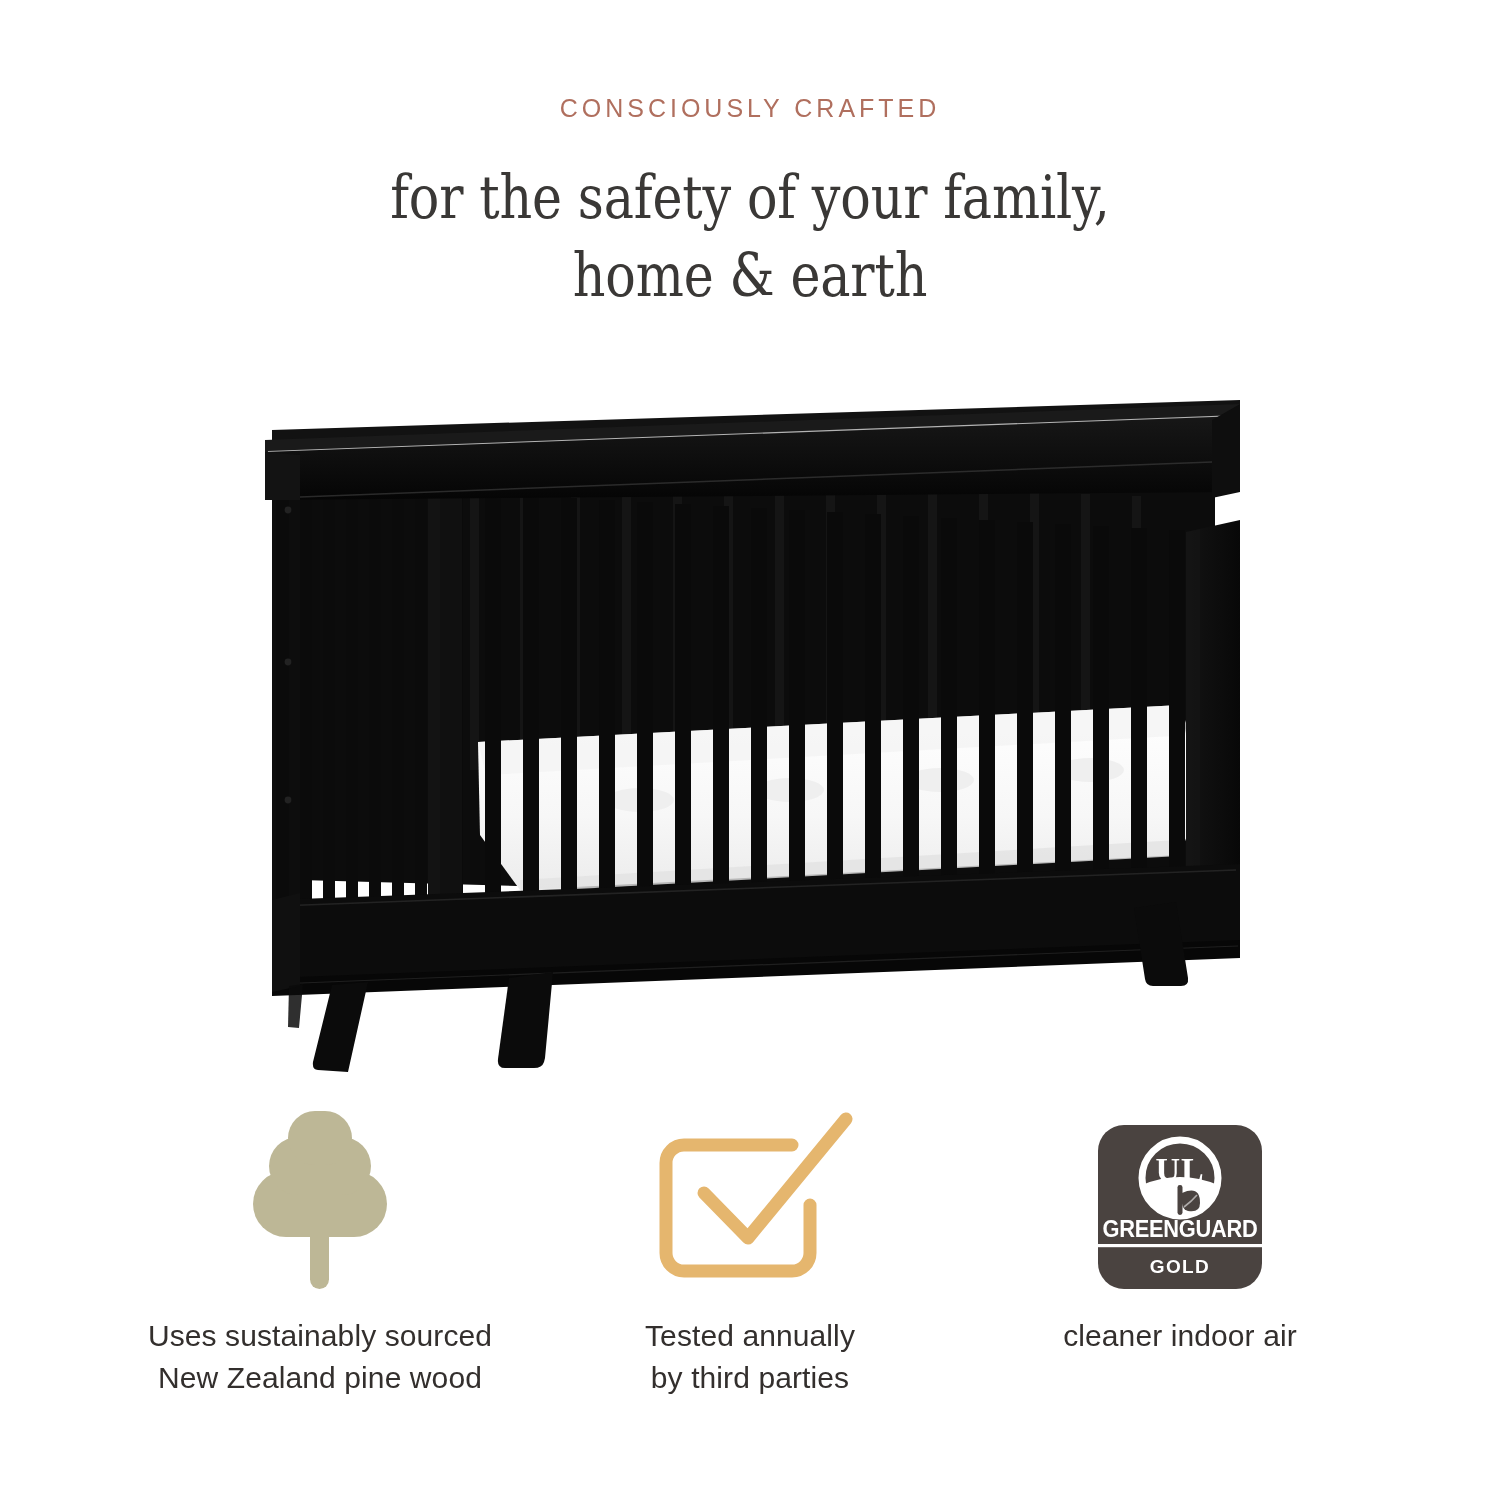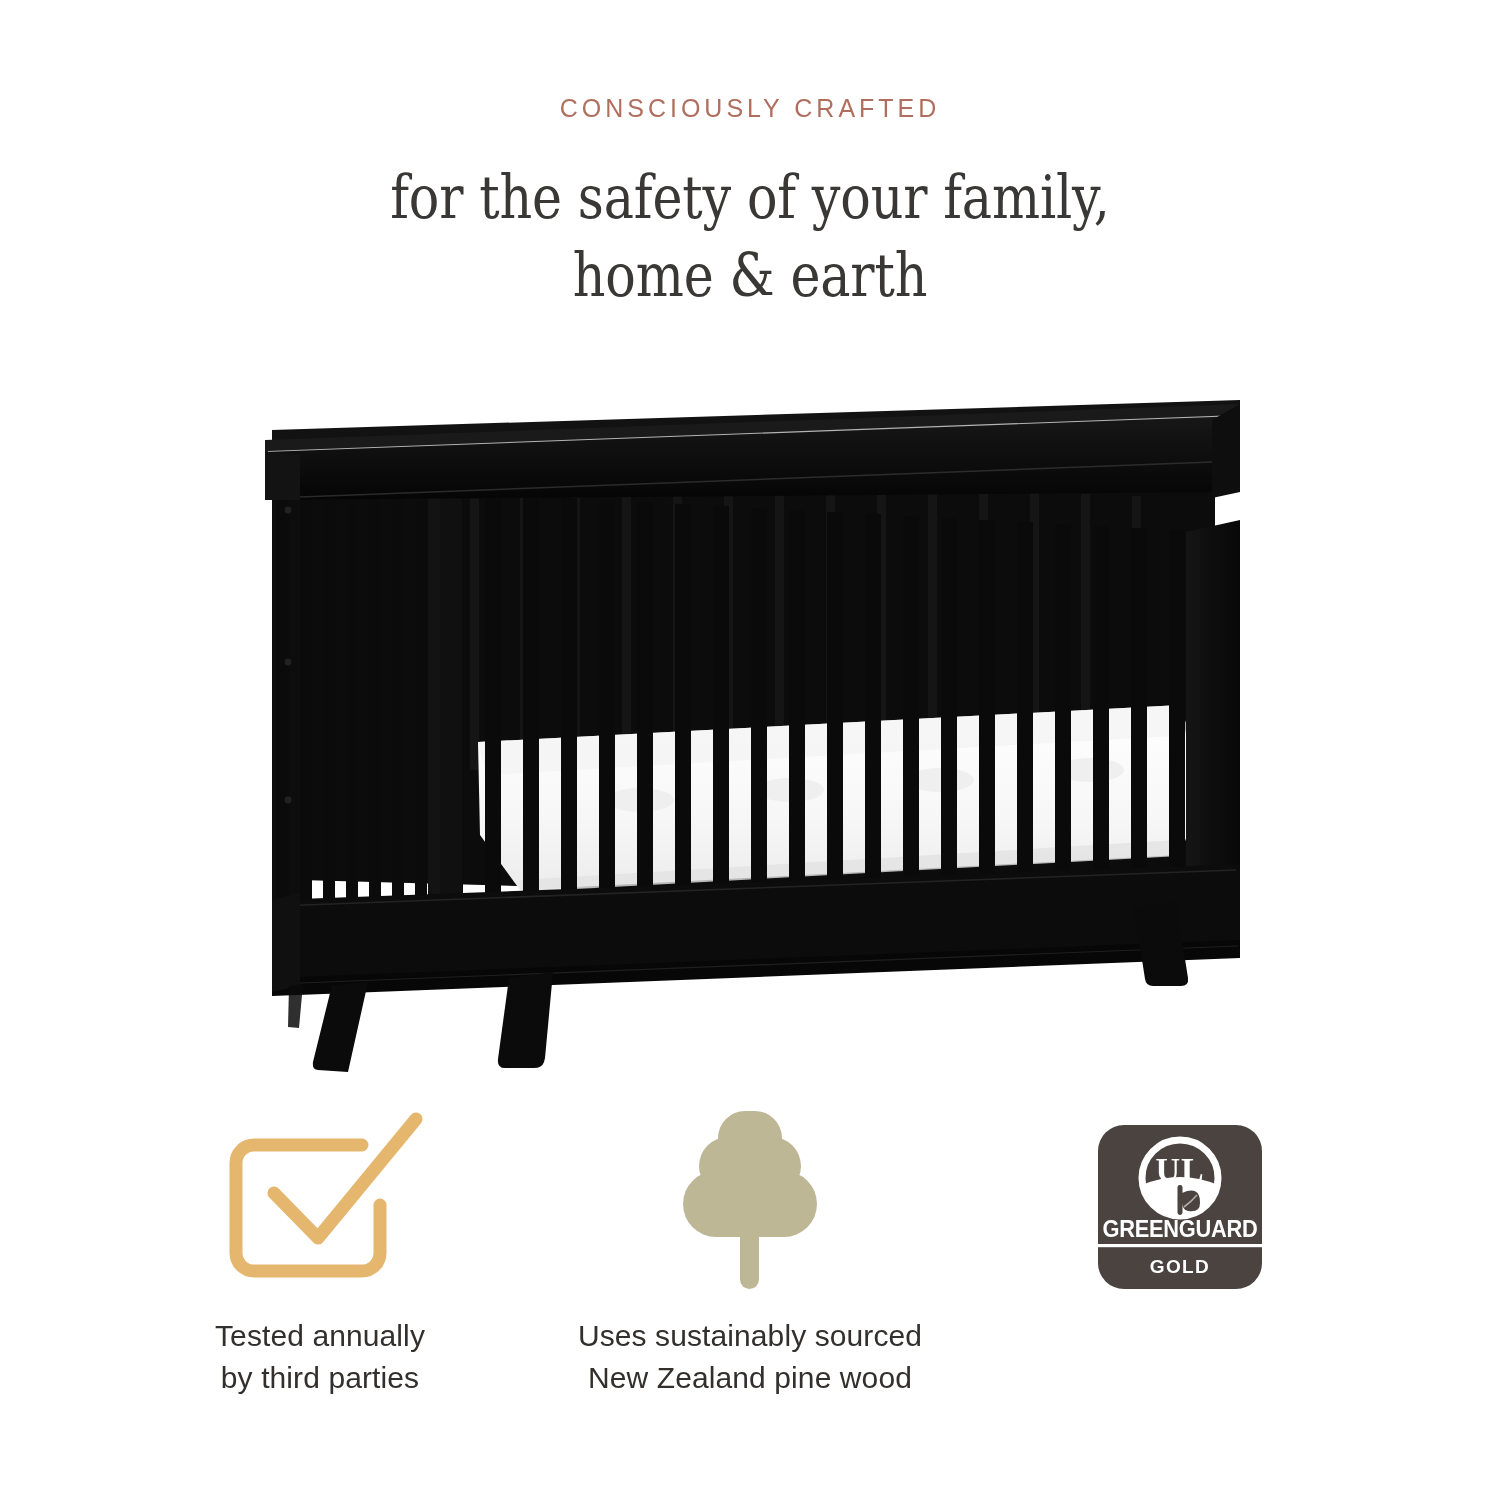--- a/index.html
+++ b/index.html
@@ -267,56 +267,56 @@
 
       <ellipse cx="760" cy="1078" rx="20" ry="4" fill="#e8e8e8" opacity="0.0"></ellipse>
     </svg>
   </div>
 
   <div class="features">
 
     <div class="feature">
       <div class="feature-icon">
         <span>
+          <svg width="150" height="182" viewBox="0 0 150 182" xmlns="http://www.w3.org/2000/svg">
+            <g fill="#bdb796">
+
+              <rect x="65" y="108" width="19" height="72" rx="9.5"></rect>
+
+              <rect x="8" y="62" width="134" height="66" rx="33"></rect>
+
+              <rect x="24" y="28" width="102" height="58" rx="29"></rect>
+
+              <rect x="43" y="2" width="64" height="54" rx="27"></rect>
+            </g>
+          </svg>
+        </span>
+      </div>
+      <div class="feature-caption">
+        <span class="ln">Uses sustainably sourced</span>
+        <span class="ln">New Zealand pine wood</span>
+      </div>
+    </div>
+
+    <div class="feature">
+      <div class="feature-icon">
+        <span>
           <svg width="216" height="190" viewBox="0 0 216 190" xmlns="http://www.w3.org/2000/svg">
             <g fill="none" stroke="#e5b66e" stroke-width="13" stroke-linecap="round" stroke-linejoin="round">
 
               <path d="M150 44 H42 a18 18 0 0 0 -18 18 V152 a18 18 0 0 0 18 18 H150 a18 18 0 0 0 18 -18 V104"></path>
 
               <path d="M62 92 L106 137 L204 18"></path>
             </g>
           </svg>
         </span>
       </div>
       <div class="feature-caption">
         <span class="ln">Tested annually</span>
         <span class="ln">by third parties</span>
-      </div>
-    </div>
-
-    <div class="feature">
-      <div class="feature-icon">
-        <span>
-          <svg width="150" height="182" viewBox="0 0 150 182" xmlns="http://www.w3.org/2000/svg">
-            <g fill="#bdb796">
-
-              <rect x="65" y="108" width="19" height="72" rx="9.5"></rect>
-
-              <rect x="8" y="62" width="134" height="66" rx="33"></rect>
-
-              <rect x="24" y="28" width="102" height="58" rx="29"></rect>
-
-              <rect x="43" y="2" width="64" height="54" rx="27"></rect>
-            </g>
-          </svg>
-        </span>
-      </div>
-      <div class="feature-caption">
-        <span class="ln">Uses sustainably sourced</span>
-        <span class="ln">New Zealand pine wood</span>
       </div>
     </div>
 
     <div class="feature">
       <div class="feature-icon">
         <span>
           <svg width="168" height="168" viewBox="0 0 168 168" xmlns="http://www.w3.org/2000/svg">
             <defs>
               <clipPath id="ulDome">
                 <circle cx="84" cy="55" r="38"></circle>
@@ -342,18 +342,19 @@
               <path d="M88,84 Q96,78 101,72" fill="none" stroke="#ffffff" stroke-width="1.6" opacity="0.55"></path>
             </g>
 
             <text x="84" y="114" fill="#ffffff" font-family="'Liberation Sans', sans-serif" font-size="23" font-weight="700" text-anchor="middle" letter-spacing="-0.3" transform="scale(0.95,1)" transform-origin="84 114">GREENGUARD</text>
 
             <text x="84" y="150" fill="#ffffff" font-family="'Liberation Sans', sans-serif" font-size="19" font-weight="700" text-anchor="middle" letter-spacing="1.4">GOLD</text>
           </svg>
         </span>
       </div>
       <div class="feature-caption">
+        <span class="ln">cleaner indoor air</span>
       </div>
     </div>
 
   </div>
 
 </div>
 
 </body></html>

